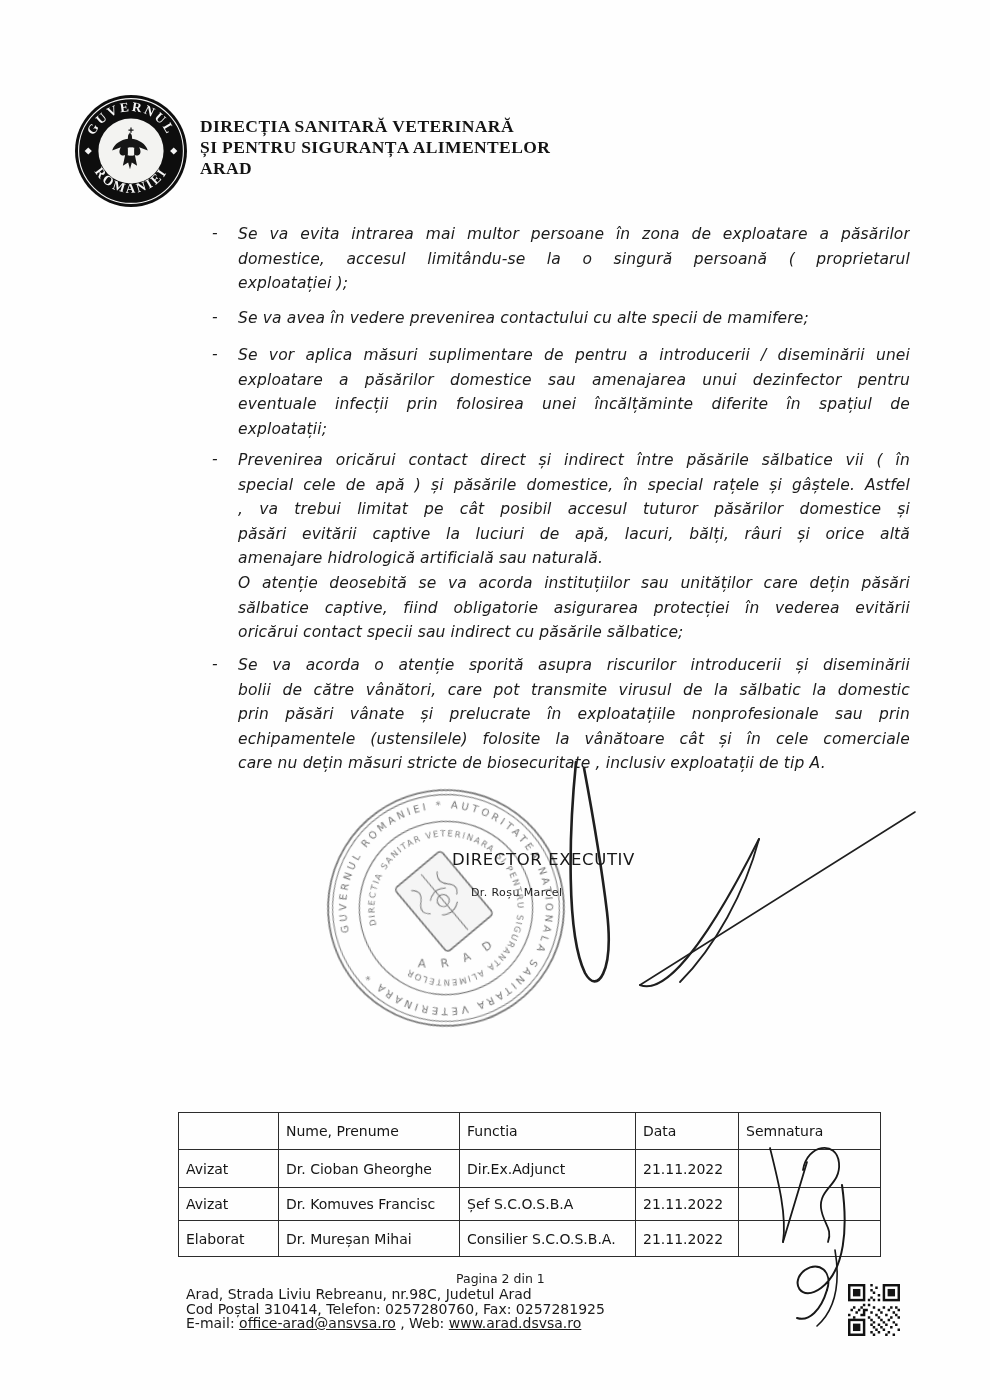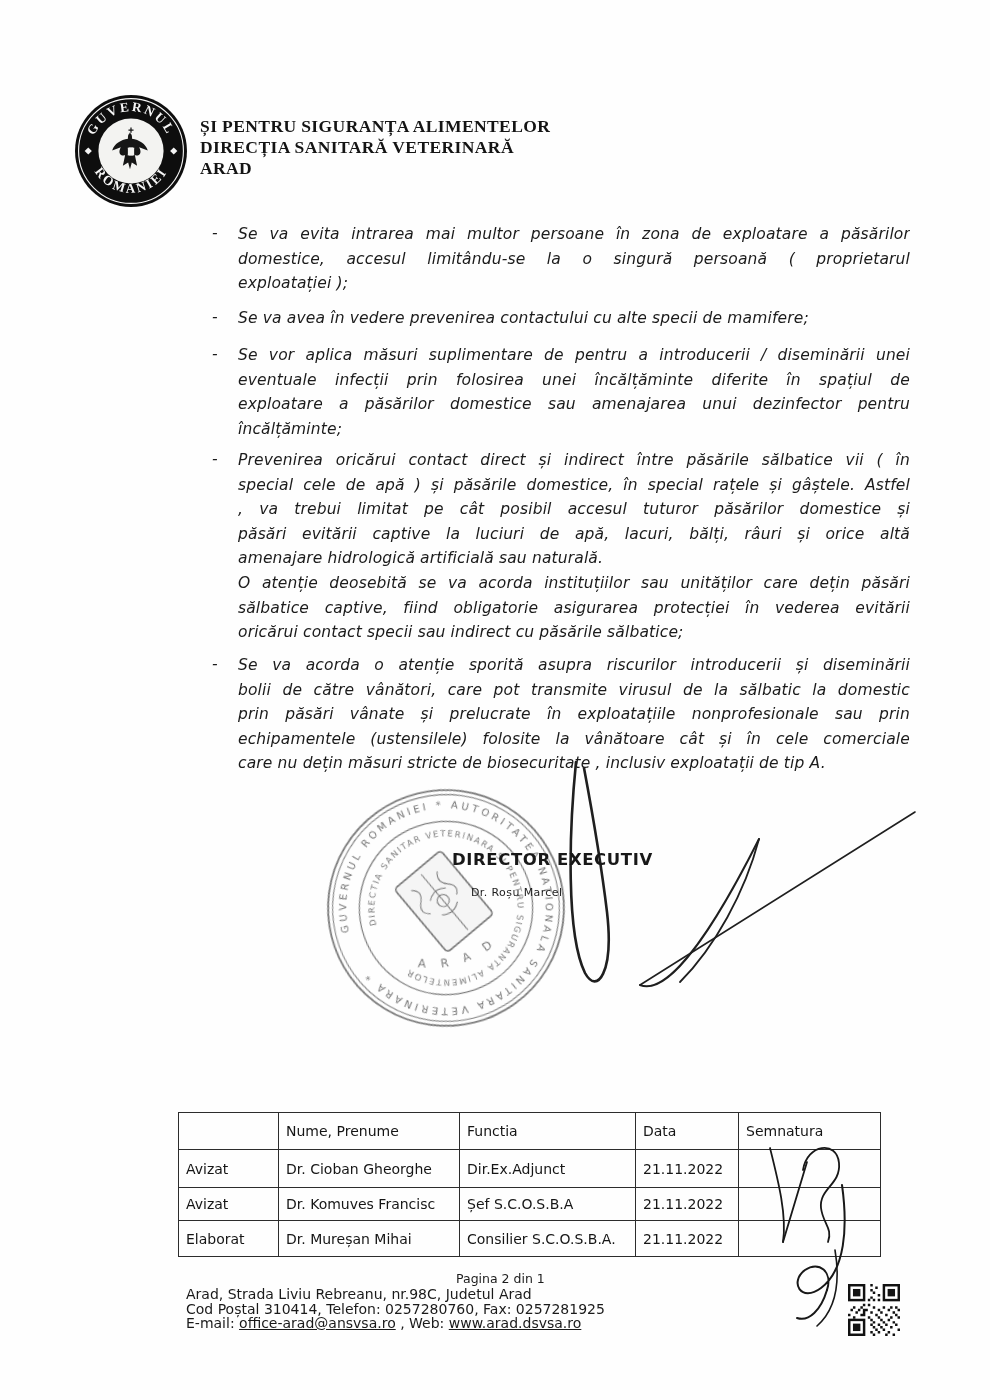--- a/index.html
+++ b/index.html
@@ -27,21 +27,21 @@
   .doc-block .btext{margin-left:27px;}
   .tline{text-align:justify;text-align-last:justify;white-space:nowrap;overflow:hidden;}
   .tline-last{text-align-last:left;}
   .p0{top:222px;} .p1{top:306px;} .p2{top:343px;} .p3{top:448px;} .p4{top:571px;} .p5{top:653px;}
 
   
   .stamp{position:absolute;left:320px;top:778px;opacity:.78;}
   .big-signature{position:absolute;left:545px;top:742px;}
   .director-title{
     position:absolute;left:452px;top:850px;font-size:16.5px;letter-spacing:.6px;
-    color:#181818;font-weight:700;
+    color:#181818;font-weight:400;
   }
   .director-name{
     position:absolute;left:471px;top:886px;font-size:11px;letter-spacing:.4px;color:#1c1c1c;
   }
 
   
   table.approval{
     position:absolute;left:178px;top:1112px;width:702px;
     border-collapse:collapse;table-layout:fixed;font-size:14px;color:#151515;padding-left:16px;
   }
@@ -80,22 +80,22 @@
     <rect x="11.5" y="53.5" width="5" height="5" fill="#f4f4f4" transform="rotate(45 14 56)"></rect>
     <rect x="95.5" y="53.5" width="5" height="5" fill="#f4f4f4" transform="rotate(45 98 56)"></rect>
     <g fill="#161616" stroke="#161616">
       <path stroke-width="1.2" fill="none" d="M56 33 v5 M53.5 35.5 h5"></path>
       <path stroke-width="0" d="M56 38 c-1.6 0 -3 1.6 -3 4.2 l0 1.8 c-7 1 -13.5 5 -15.5 11.4 l8.5 -3.2 c-3 5.2 -0.8 9 4.2 8 l-2.2 10.4 5.2 -3.2 1.8 6.6 1.8 -6.6 5.2 3.2 -2.2 -10.4 c5 1 7.2 -2.8 4.2 -8 l8.5 3.2 c-2 -6.4 -8.5 -10.4 -15.5 -11.4 l0 -1.8 c0 -2.6 -1.4 -4.2 -3 -4.2 z"></path>
       <rect x="52.5" y="52" width="7" height="9" rx="1.5" fill="#f3f3f1" stroke-width="0.8"></rect>
     </g>
   </svg>
 
   <div class="org-block">
+    <div>DIRECȚIA SANITARĂ VETERINARĂ</div>
     <div>ȘI PENTRU SIGURANȚA ALIMENTELOR</div>
-    <div>DIRECȚIA SANITARĂ VETERINARĂ</div>
     <div>ARAD</div>
   </div>
 
   <div class="doc-block p0">
     <span class="dash">-</span>
     <div class="btext">
         <div class="tline">Se va evita intrarea mai multor persoane în zona de exploatare a păsărilor</div>
         <div class="tline">domestice, accesul limitându-se la o singură persoană ( proprietarul</div>
         <div class="tline tline-last">exploatației );</div>
       </div>
@@ -103,23 +103,23 @@
   <div class="doc-block p1">
     <span class="dash">-</span>
     <div class="btext">
         <div class="tline tline-last">Se va avea în vedere prevenirea contactului cu alte specii de mamifere;</div>
       </div>
   </div>
   <div class="doc-block p2">
     <span class="dash">-</span>
     <div class="btext">
         <div class="tline">Se vor aplica măsuri suplimentare de pentru a introducerii / diseminării unei</div>
+        <div class="tline">exploatare a păsărilor domestice sau amenajarea unui dezinfector pentru</div>
         <div class="tline">eventuale infecții prin folosirea unei încălțăminte diferite în spațiul de</div>
-        <div class="tline">exploatare a păsărilor domestice sau amenajarea unui dezinfector pentru</div>
-        <div class="tline tline-last">încălțăminte;</div>
+        <div class="tline tline-last">exploatații;</div>
       </div>
   </div>
   <div class="doc-block p3">
     <span class="dash">-</span>
     <div class="btext">
         <div class="tline">Prevenirea oricărui contact direct și indirect între păsările sălbatice vii ( în</div>
         <div class="tline">special cele de apă ) și păsările domestice, în special rațele și gâștele. Astfel</div>
         <div class="tline">, va trebui limitat pe cât posibil accesul tuturor păsărilor domestice și</div>
         <div class="tline">păsări evitării captive la luciuri de apă, lacuri, bălți, râuri și orice altă</div>
         <div class="tline tline-last">amenajare hidrologică artificială sau naturală.</div>

